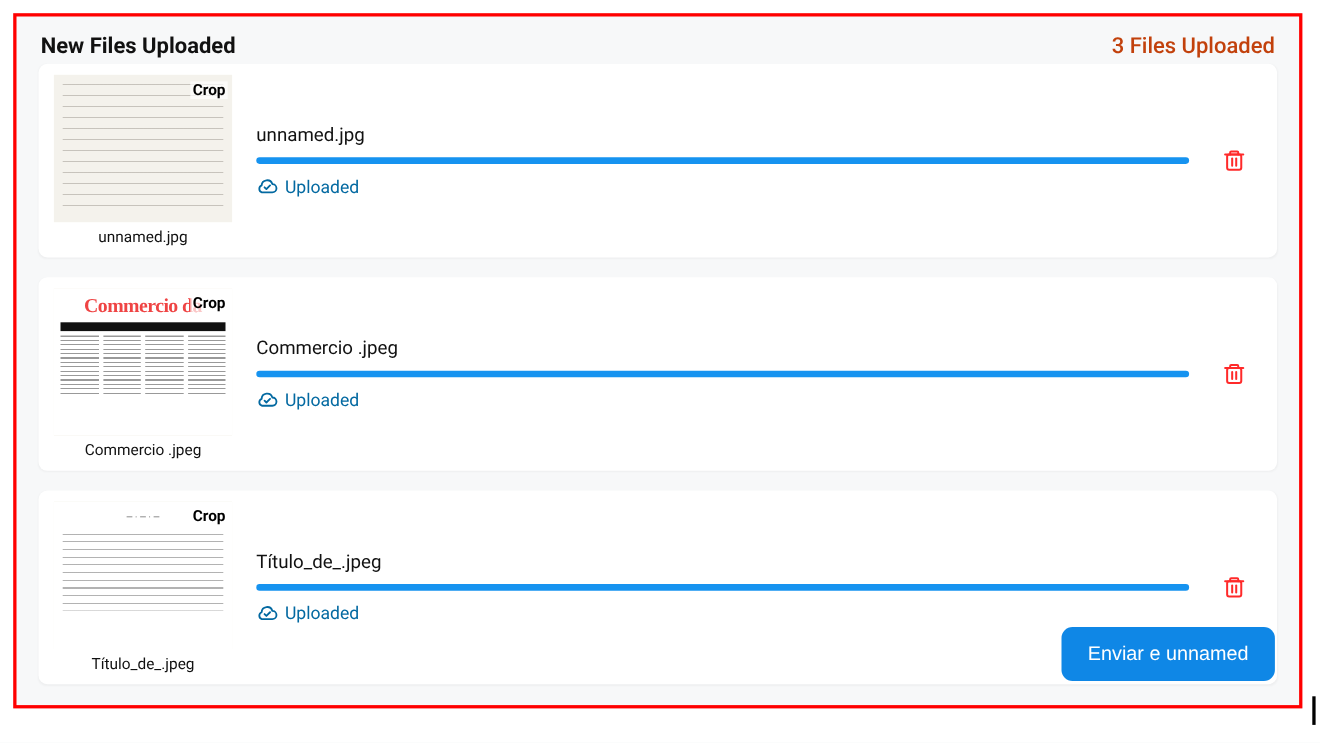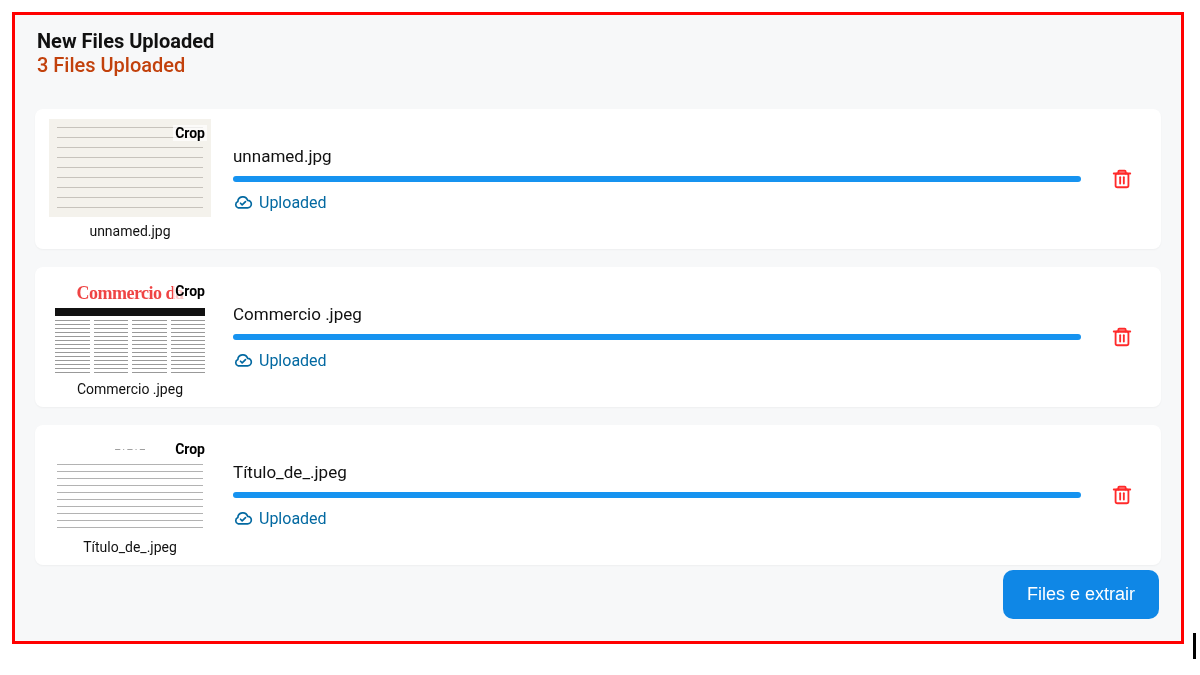--- a/index.html
+++ b/index.html
@@ -12,45 +12,44 @@
       border: 3px solid #ff0000;
       width: 1172px;
       height: 632px;
       padding: 14px 20px 14px 20px;
       background: #f7f8f9;
       position: relative;
     }
     .header {
       display: flex;
       justify-content: space-between;
-      align-items: flex-start;
-      margin-bottom: 32px;
+      align-items: flex-end;
+      margin-bottom: 5px;
       padding: 0 2px;
-      flex-direction: column;
     }
     .title { font-size: 20px; font-weight: 700; color: #111; }
     .count { font-size: 20px; font-weight: 500; color: #c2410c; }
     .card {
       background: #fff;
       border-radius: 8px;
       padding: 10px 16px 10px 10px;
       margin-bottom: 18px;
       display: flex;
       align-items: center;
       gap: 18px;
       box-shadow: 0 1px 2px rgba(0,0,0,0.04);
     }
     .thumb-col {
       width: 170px;
       flex-shrink: 0;
       text-align: center;
     }
     .thumb {
       width: 162px;
-      height: 98px;
+      height: 134px;
       background: #f4f2ec;
       position: relative;
       overflow: hidden;
       margin: 0 auto 6px auto;
     }
     .crop-label {
       position: absolute;
       top: 6px;
       right: 4px;
       font-size: 14px;
@@ -253,18 +252,18 @@
         <path d="M3 6h18"></path>
           <path d="M8 6V4a1 1 0 0 1 1-1h6a1 1 0 0 1 1 1v2"></path>
         <rect x="5" y="6" width="14" height="15" rx="2"></rect>
         <line x1="10" y1="10" x2="10" y2="17"></line>
           <line x1="14" y1="10" x2="14" y2="17"></line>
       </svg>
     </div>
   </div>
 
   <div class="submit-row">
-    <button class="submit-btn">Files e extrair</button>
+    <button class="submit-btn">Enviar e unnamed</button>
   </div>
 
 </div>
 
 <div class="cursor-caret"></div>
 
 </body></html>

